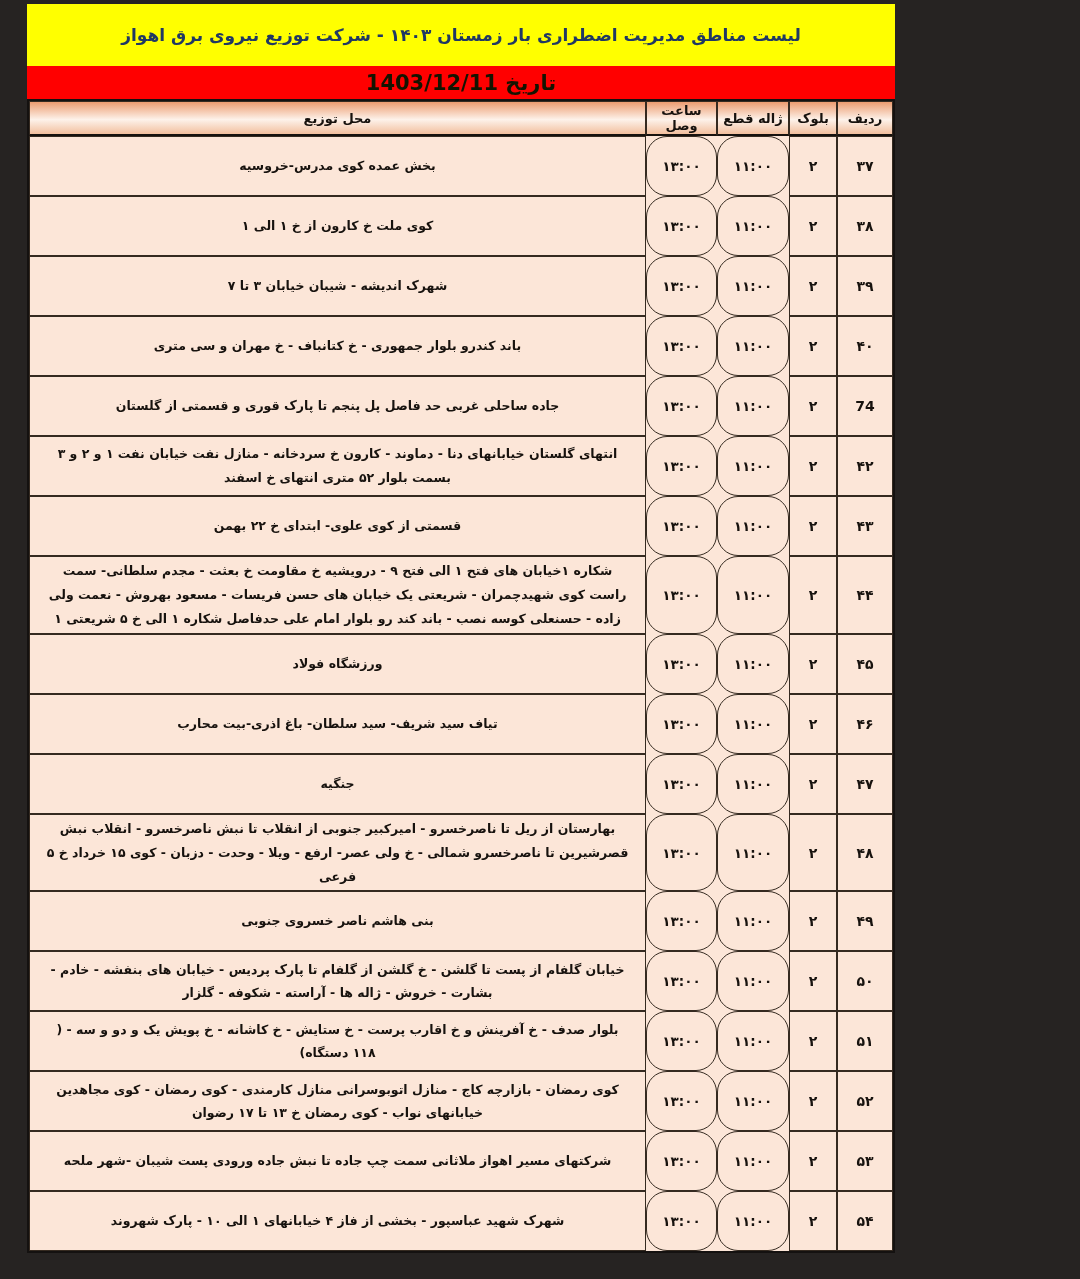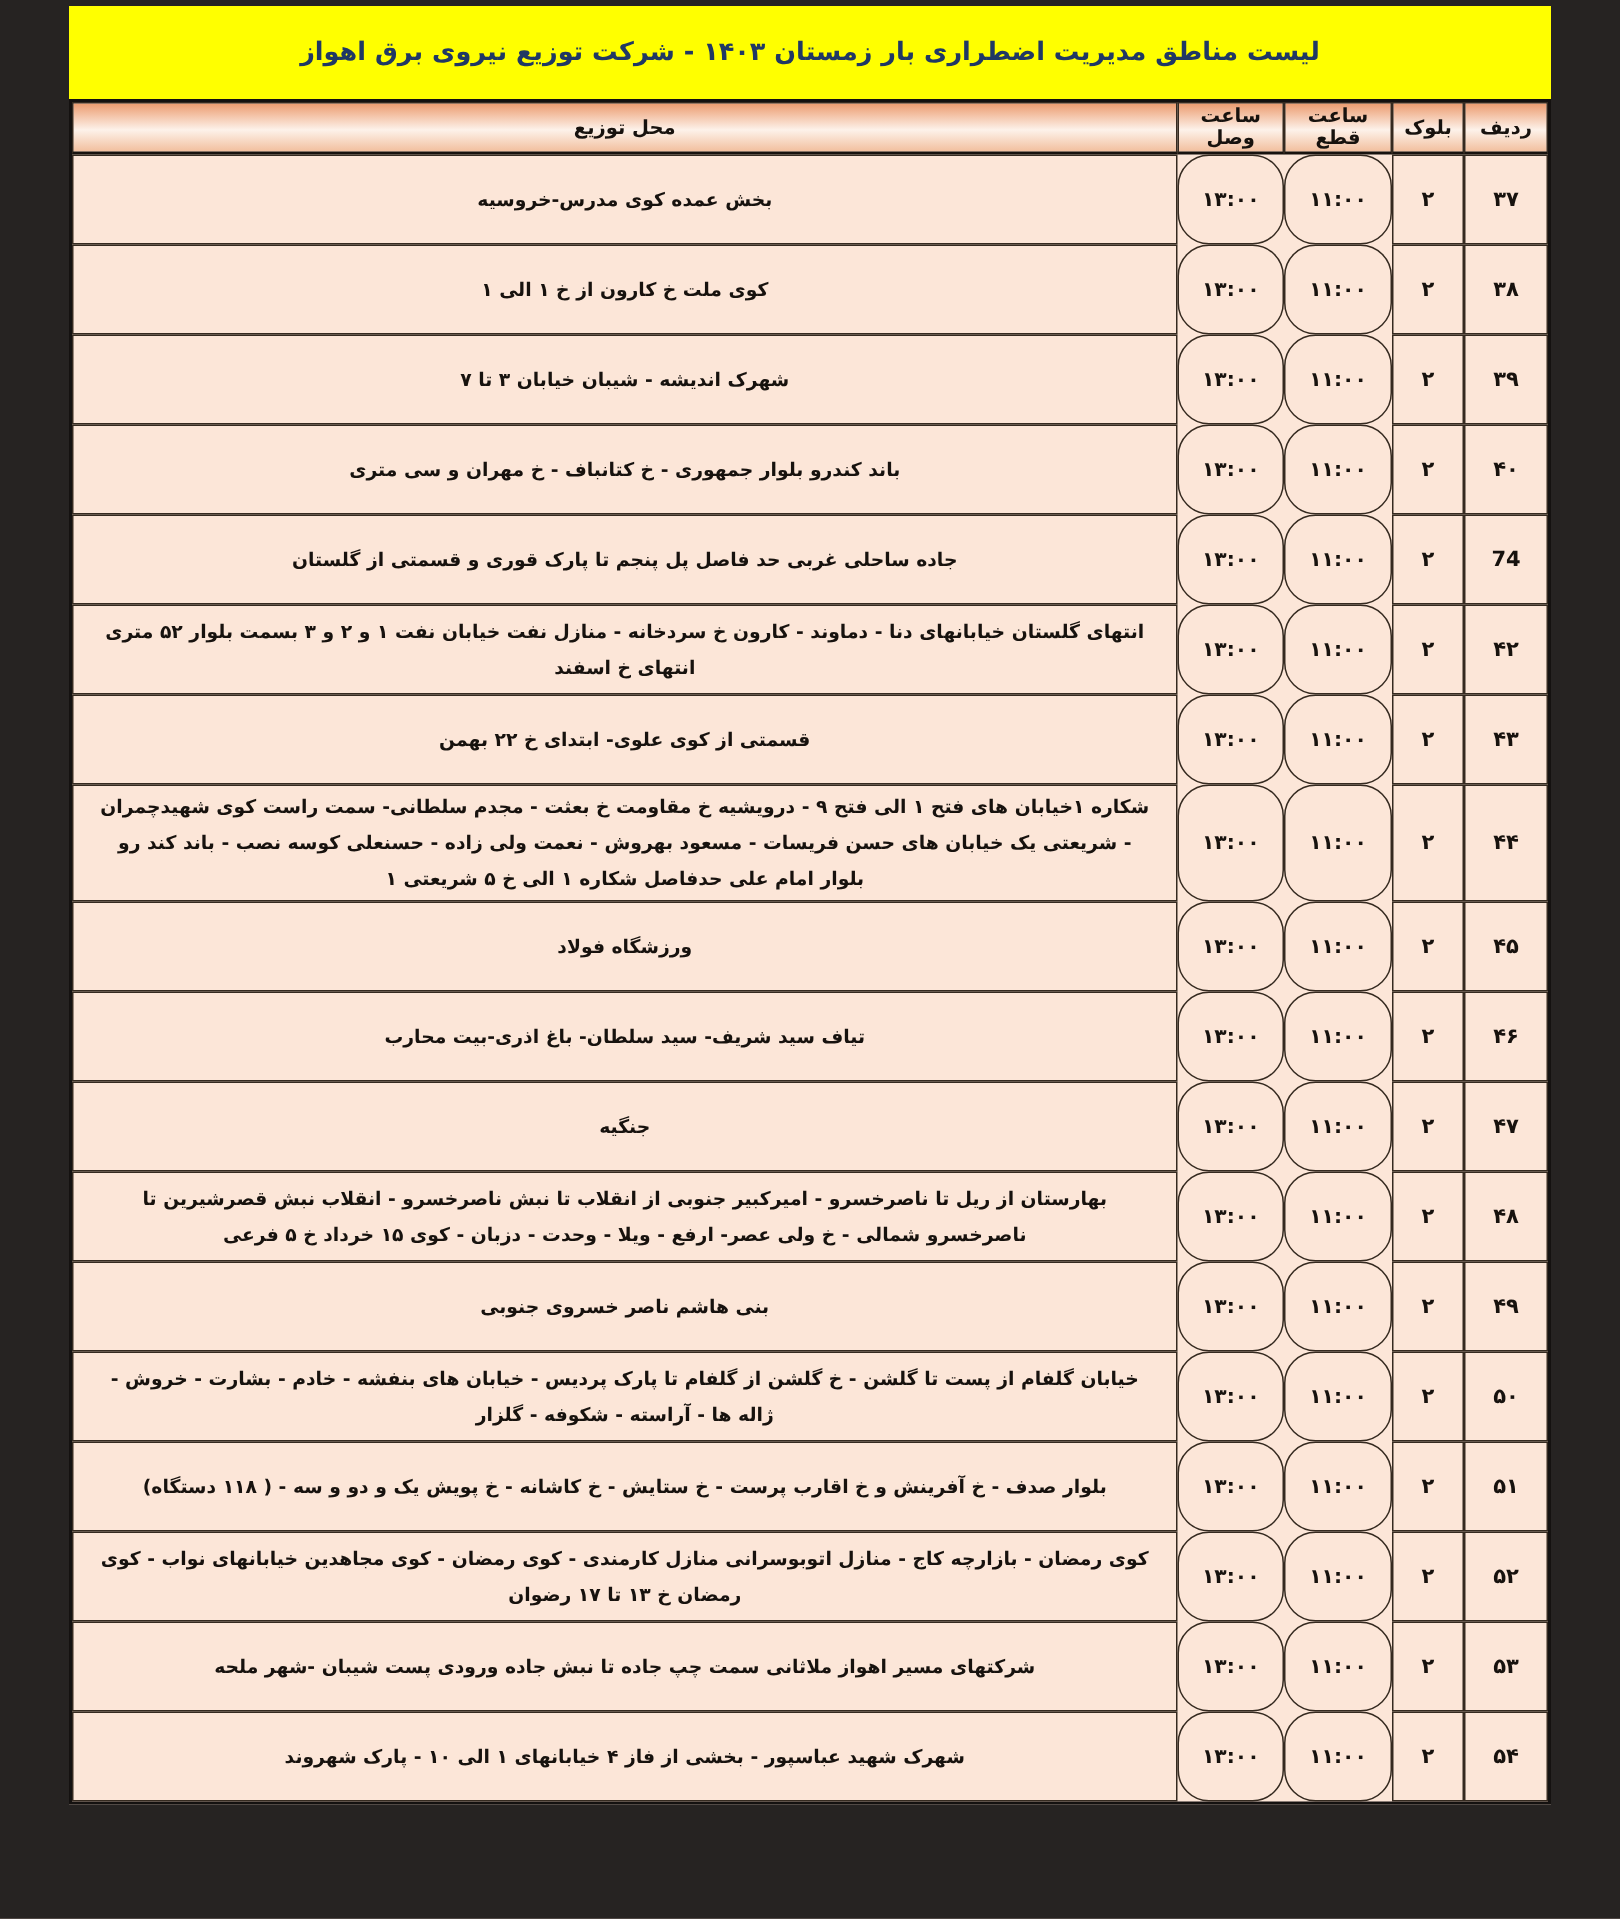--- a/index.html
+++ b/index.html
@@ -13,22 +13,22 @@
   }
   .frame {
     position: relative;
     width: 1080px;
     height: 1279px;
     background: var(--frame-bg, #262322);
   }
   .sheet {
     position: absolute;
     top: 4px;
-    left: 46px;
-    width: 988px;
+    left: 27px;
+    width: 868px;
     direction: rtl;
   }
   .title-bar {
     height: 62px;
     background: var(--title-bg, #ffff00);
     color: var(--title-fg, #203864);
     display: flex;
     align-items: center;
     justify-content: center;
     font-size: 17px;
@@ -86,34 +86,37 @@
 </head>
 <body>
 
 <div class="frame">
   <div class="sheet">
 
     <div class="title-bar">
       <span>لیست مناطق مدیریت اضطراری بار زمستان ۱۴۰۳ - شرکت توزیع نیروی برق اهواز</span>
     </div>
 
+    <div class="date-bar">
+      <span>تاریخ 1403/12/11</span>
+    </div>
 
     <table class="outage">
       <colgroup>
           <col style="width: 56px;">
           <col style="width: 48px;">
           <col style="width: 72px;">
           <col style="width: 71px;">
           <col>
         </colgroup>
       <thead>
         <tr>
             <th>ردیف</th>
             <th>بلوک</th>
-            <th>ساعت قطع</th>
+            <th>ژاله قطع</th>
             <th>ساعت وصل</th>
             <th>محل توزیع</th>
           </tr>
       </thead>
       <tbody>
           <tr>
             <td class="cell-radif">۳۷</td>
             <td class="cell-block">۲</td>
             <td class="cell-cut-time">۱۱:۰۰</td>
             <td class="cell-connect-time">۱۳:۰۰</td>

